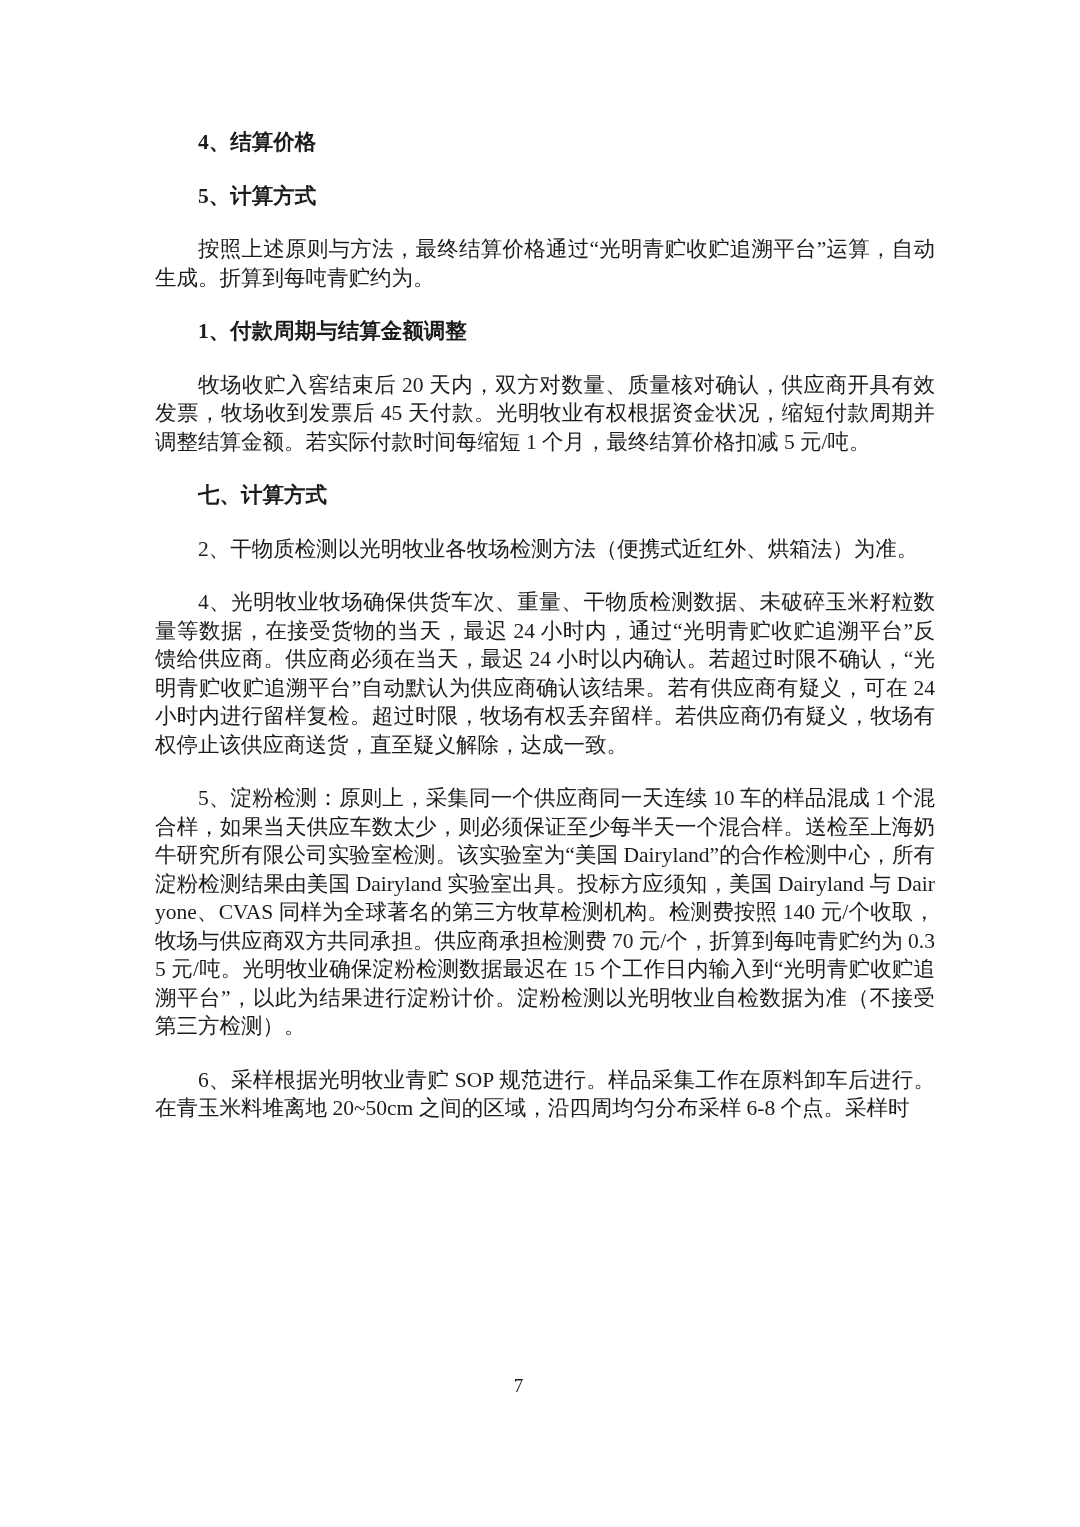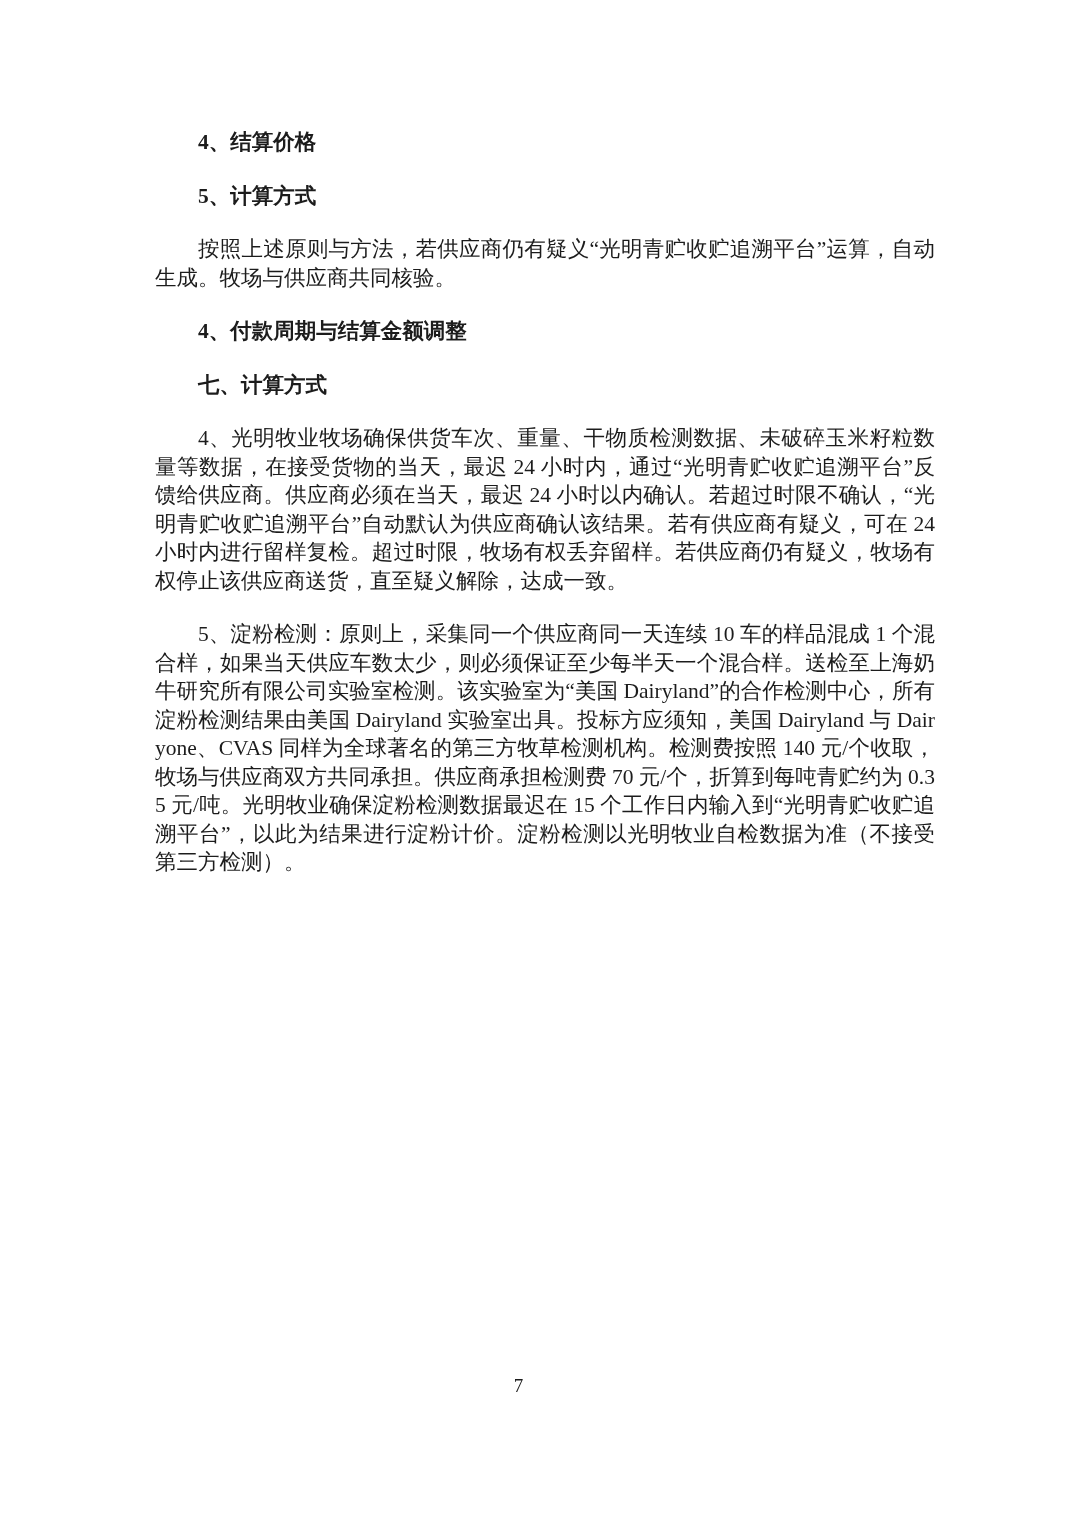--- a/index.html
+++ b/index.html
@@ -50,24 +50,27 @@
 </style>
 </head>
 <body>
 
 <div class="doc-page">
   <div class="doc-body">
 
     <p class="hd">4、结算价格</p>
 
     <p class="hd">5、计算方式</p>
-    <p class="para">按照上述原则与方法，若供应商仍有疑义“光明青贮收贮追溯平台”运算，自动生成。牧场与供应商共同核验。</p>
+    <p class="para">按照上述原则与方法，最终结算价格通过“光明青贮收贮追溯平台”运算，自动生成。折算到每吨青贮约为。</p>
 
-    <p class="hd">4、付款周期与结算金额调整</p>
+    <p class="hd">1、付款周期与结算金额调整</p>
+    <p class="para">牧场收贮入窖结束后 20 天内，双方对数量、质量核对确认，供应商开具有效发票，牧场收到发票后 45 天付款。光明牧业有权根据资金状况，缩短付款周期并调整结算金额。若实际付款时间每缩短 1 个月，最终结算价格扣减 5 元/吨。</p>
 
     <p class="hd">七、计算方式</p>
+    <p class="para">2、干物质检测以光明牧业各牧场检测方法（便携式近红外、烘箱法）为准。</p>
     <p class="para">4、光明牧业牧场确保供货车次、重量、干物质检测数据、未破碎玉米籽粒数量等数据，在接受货物的当天，最迟 24 小时内，通过“光明青贮收贮追溯平台”反馈给供应商。供应商必须在当天，最迟 24 小时以内确认。若超过时限不确认，“光明青贮收贮追溯平台”自动默认为供应商确认该结果。若有供应商有疑义，可在 24 小时内进行留样复检。超过时限，牧场有权丢弃留样。若供应商仍有疑义，牧场有权停止该供应商送货，直至疑义解除，达成一致。</p>
     <p class="para">5、淀粉检测：原则上，采集同一个供应商同一天连续 10 车的样品混成 1 个混合样，如果当天供应车数太少，则必须保证至少每半天一个混合样。送检至上海奶牛研究所有限公司实验室检测。该实验室为“美国 Dairyland”的合作检测中心，所有淀粉检测结果由美国 Dairyland 实验室出具。投标方应须知，美国 Dairyland 与 Dairyone、CVAS 同样为全球著名的第三方牧草检测机构。检测费按照 140 元/个收取，牧场与供应商双方共同承担。供应商承担检测费 70 元/个，折算到每吨青贮约为 0.35 元/吨。光明牧业确保淀粉检测数据最迟在 15 个工作日内输入到“光明青贮收贮追溯平台”，以此为结果进行淀粉计价。淀粉检测以光明牧业自检数据为准（不接受第三方检测）。</p>
+    <p class="para">6、采样根据光明牧业青贮 SOP 规范进行。样品采集工作在原料卸车后进行。在青玉米料堆离地 20~50cm 之间的区域，沿四周均匀分布采样 6-8 个点。采样时</p>
 
   </div>
 
   <div class="page-number">7</div>
 </div>
 
 </body></html>

